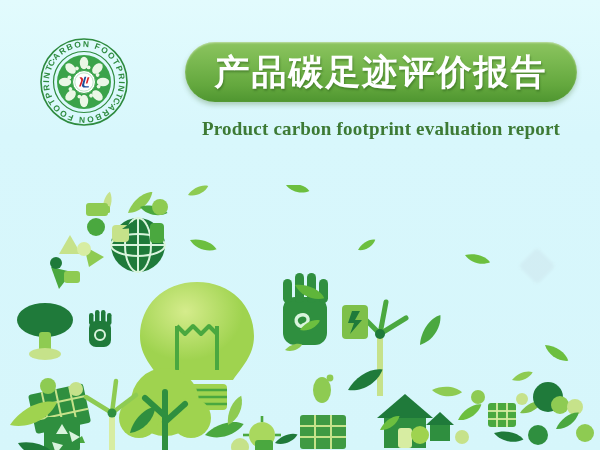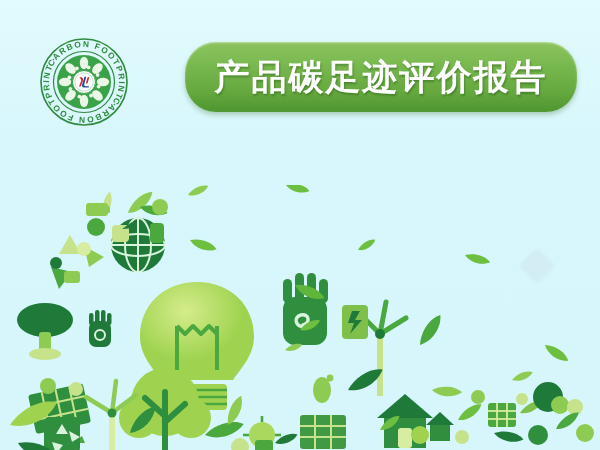--- a/index.html
+++ b/index.html
@@ -44,21 +44,21 @@
     height: 92px;
   }
   .logo-seal svg { display: block; }
 
   
   .title-banner {
     position: absolute;
     left: 185px;
     top: 42px;
     width: 392px;
-    height: 70px;
+    height: 60px;
     border-radius: 31px;
     background: linear-gradient(180deg, #8cc45f 0%, #7cba52 28%, #64a83e 72%, #4f9630 100%);
     box-shadow: 0 3px 5px rgba(60, 110, 40, 0.30),
                 inset 0 1px 2px rgba(255,255,255,0.45);
     display: flex;
     align-items: center;
     justify-content: center;
   }
   .title-text {
     color: #ffffff;
@@ -166,20 +166,21 @@
         <path d="M 46.5,40.8 L 48.3,40.8 L 46.2,48.6 C 46,49.6 46.7,50.2 47.8,50.2 L 51,50.2 L 50.6,51.6 L 46.8,51.6 C 44.6,51.6 43.6,50.2 44.1,48.4 Z" fill="#1b4f9c"></path>
         <path d="M 49.6,41.2 L 51.4,41.2 L 49.4,47.4 L 47.8,47.4 Z" fill="#d8232a"></path>
       </g>
     </svg>
   </div>
 
   <div class="title-banner">
     <div class="title-text">产品碳足迹评价报告</div>
   </div>
 
+  <div class="subtitle">Product carbon footprint evaluation report</div>
 
   <div class="artwork">
     <svg width="600" height="265" viewBox="0 0 600 265" aria-hidden="true">
       <defs>
 
         <path id="leafShape" d="M0,0 C 12,-9 30,-11 40,-4 C 30,6 12,8 0,0 Z"></path>
         <radialGradient id="bulbGrad" cx="40%" cy="30%">
           <stop offset="0%" stop-color="#d5ec8c"></stop>
           <stop offset="100%" stop-color="#9fd34f"></stop>
         </radialGradient>

